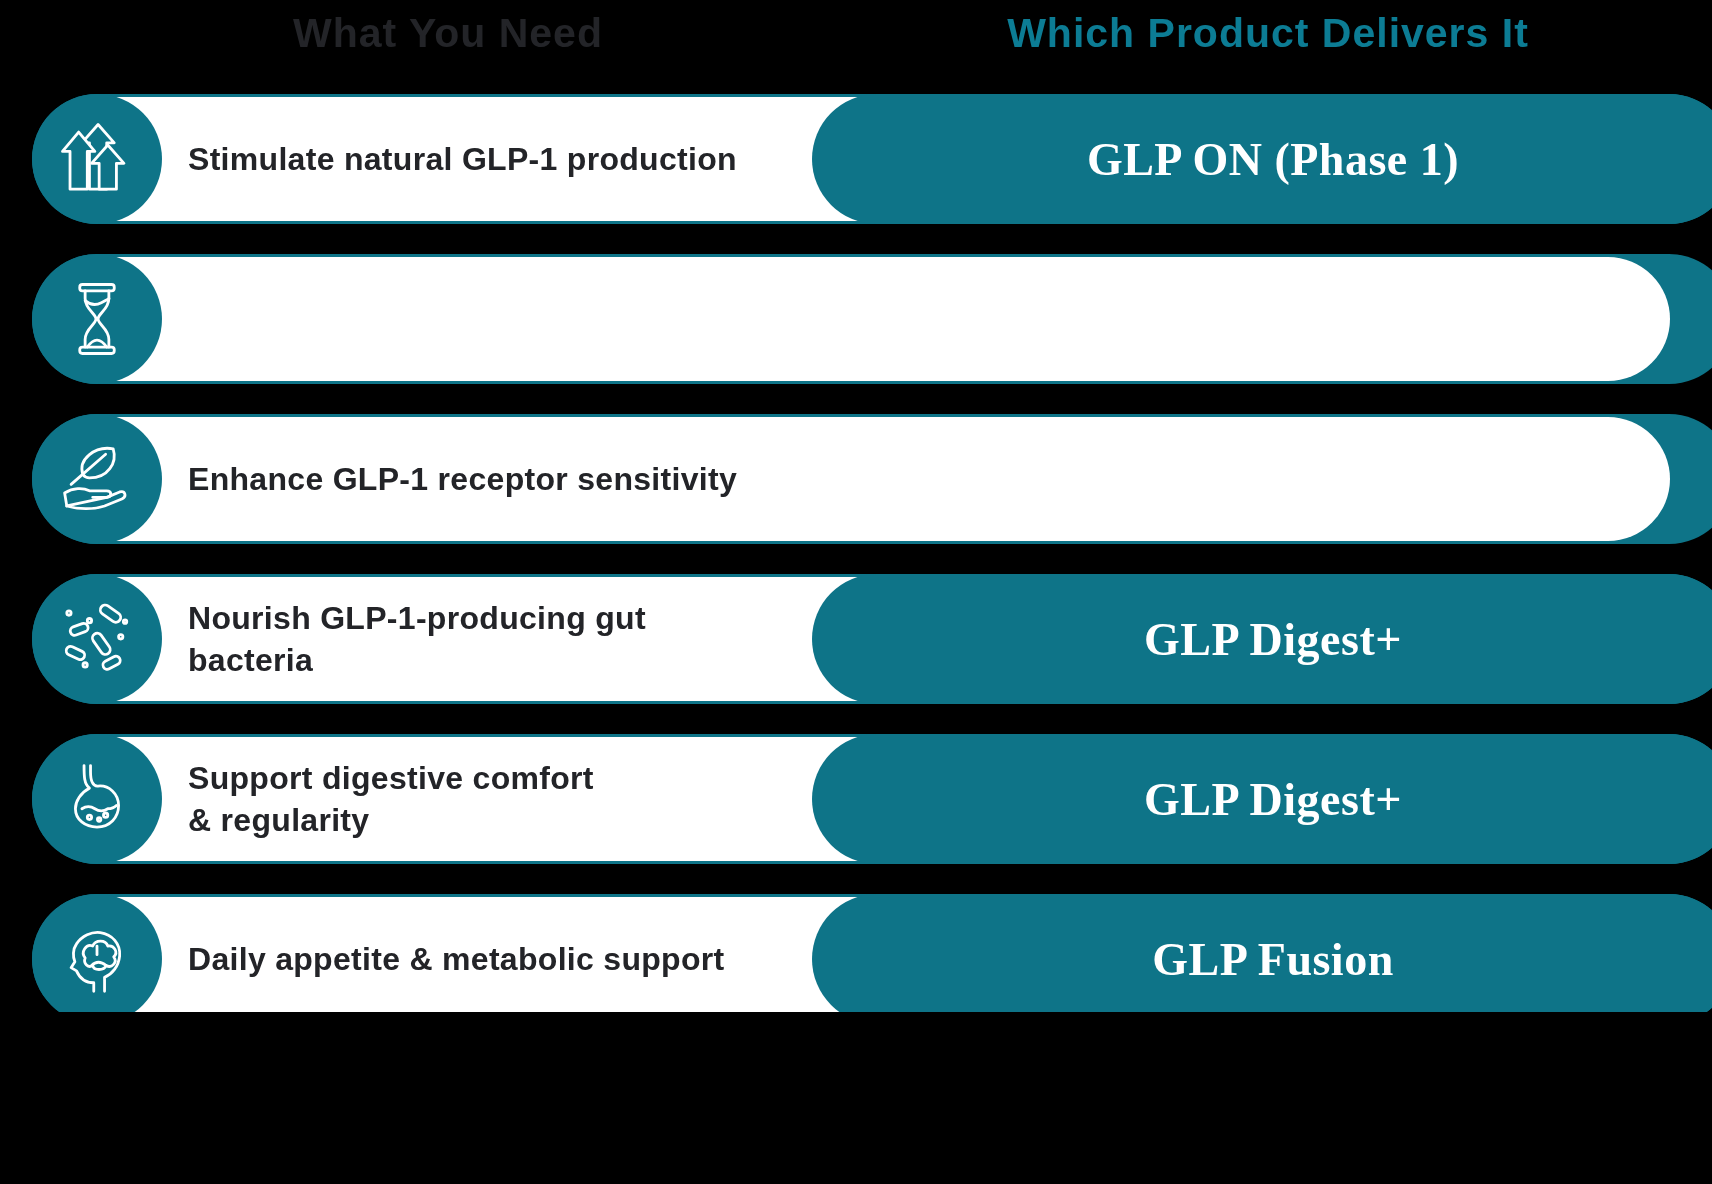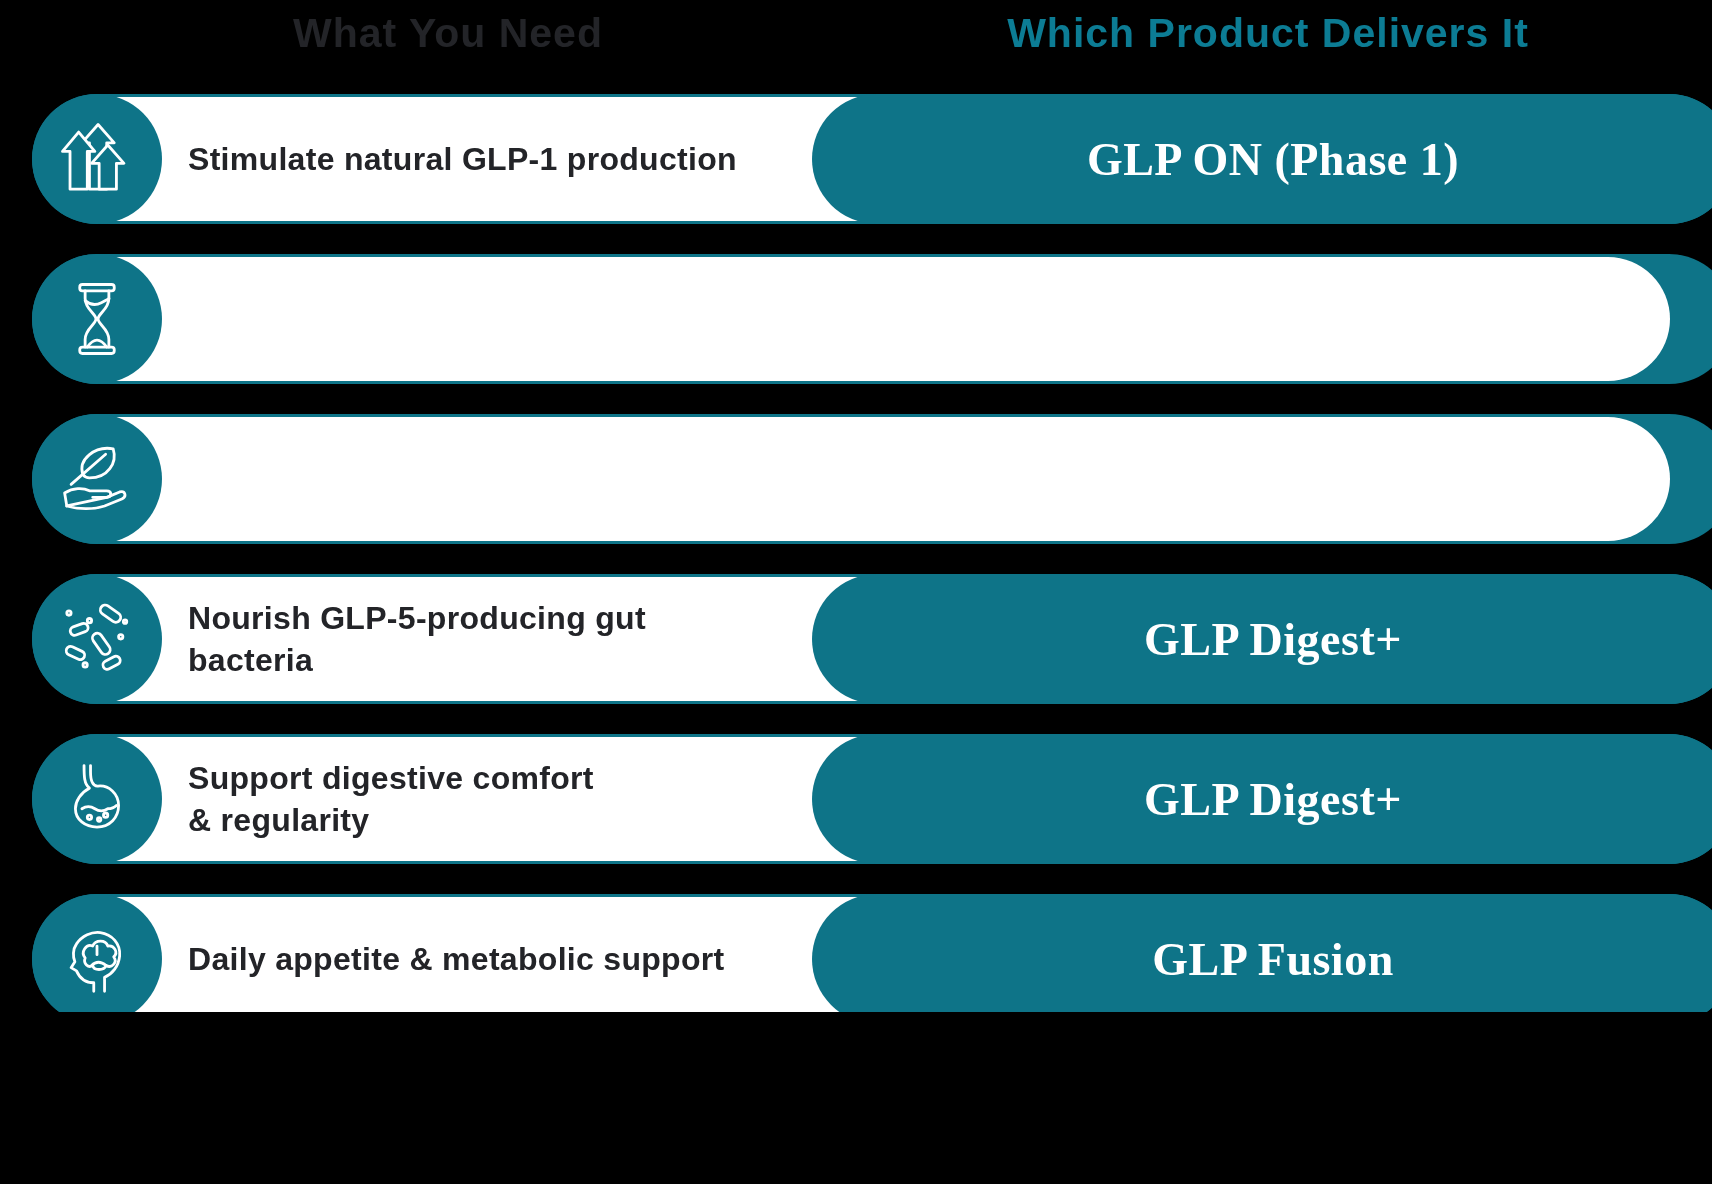--- a/index.html
+++ b/index.html
@@ -104,20 +104,21 @@
     <div class="base-pill"></div>
     <div class="white-band"></div>
     <div class="icon-circle">
       <svg viewBox="0 0 76 76">
         <path d="M25,34 C20,20 36,7 53,10 C57,23 48,37 31,37 C28.5,37 26.5,36 25,34 Z"></path>
         <path d="M14,43 L46,15"></path>
         <path d="M10,63 L8,51 C16,46 25,46 31,49 L47,49 C52,49 52,55 47,55 H34"></path>
         <path d="M47,55 L59,50 C64,48.5 66,54 61,56.5 L45,63 C35,66.5 20,66 10,63 Z"></path>
       </svg>
     </div>
+    <div class="need">Enhance GLP-1 receptor sensitivity</div>
   </div>
 
   <div class="row r3">
     <div class="base-pill"></div>
     <div class="white-band"></div>
     <div class="product-pill">
       <span class="product-label">GLP Digest+</span>
     </div>
     <div class="icon-circle">
       <svg viewBox="0 0 76 76">
@@ -126,21 +127,21 @@
         <rect x="31" y="38" width="22" height="9" rx="4.5" transform="rotate(55 42 42.5)"></rect>
         <rect x="9" y="47" width="18" height="8" rx="4" transform="rotate(25 18 51)"></rect>
         <rect x="43" y="56" width="17" height="8" rx="4" transform="rotate(-28 51.5 60)"></rect>
         <circle cx="12" cy="14" r="2"></circle>
         <circle cx="31" cy="21" r="2"></circle>
         <circle cx="60" cy="36" r="2"></circle>
         <circle cx="27" cy="62" r="2"></circle>
         <circle cx="64" cy="22" r="1.6"></circle>
       </svg>
     </div>
-    <div class="need">Nourish GLP-5-producing gut
+    <div class="need">Nourish GLP-1-producing gut
 bacteria</div>
   </div>
 
   <div class="row r4">
     <div class="base-pill"></div>
     <div class="white-band"></div>
     <div class="product-pill">
       <span class="product-label">GLP Digest+</span>
     </div>
     <div class="icon-circle">

